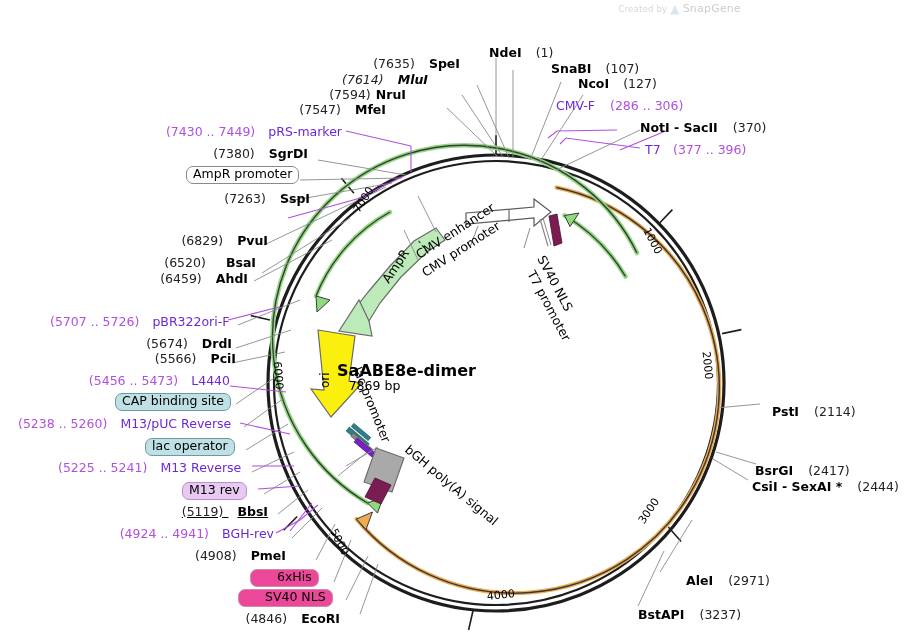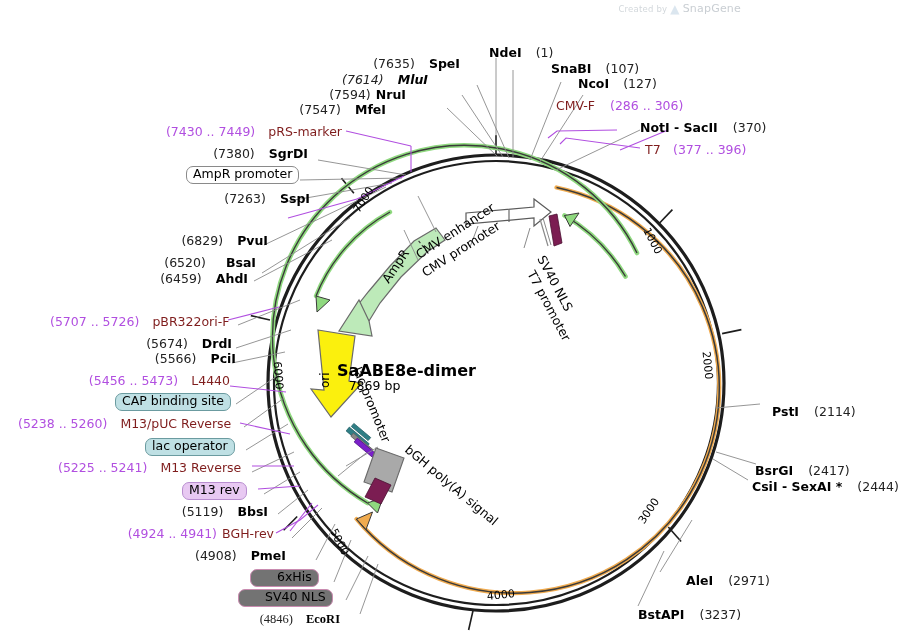--- a/index.html
+++ b/index.html
@@ -20,30 +20,30 @@
     letter-spacing:.2px;
   }
   .watermark .wm-created{font-size:8.5px;color:#d3d8dc;}
   .watermark .wm-name{font-size:11px;color:#c9ced3;font-weight:400;}
   .wm-logo{color:#dbe6ef;font-size:12px;line-height:1;}
 
   
   .lab{position:absolute;white-space:nowrap;line-height:1;}
   .enz{font-size:12.5px;font-weight:bold;color:#000;}
   .pos{font-size:12.5px;font-weight:normal;color:#222;}
-  .feat{font-size:12.5px;color:#7f1d1d;text-align:right;}
+  .feat{font-size:12.5px;color:#6d28d9;text-align:right;}
   .feat-pos{font-size:12.5px;color:#b14fe0;}
   .boxed{
     display:inline-block;
     font-size:12.5px;color:#000;
     border:1px solid #8a8a8a;border-radius:7px;
     padding:1px 6px 2px 6px;background:#ffffff;
   }
   .boxed.teal{background:#bfe0e4;border-color:#6b9ba0;}
-  .boxed.pink{background:#737373;border-color:#c98bb0;padding-left:26px;}
+  .boxed.pink{background:#ec4899;border-color:#c98bb0;padding-left:26px;}
   .boxed.violet{background:#e8c9f2;border-color:#b98fd0;}
   .ralign{text-align:right;}
 
   .center-title{
     position:absolute;width:100%;text-align:center;
     font-size:16px;font-weight:bold;color:#000;
   }
   .center-sub{
     position:absolute;width:100%;text-align:center;
     font-size:12.5px;color:#000;
@@ -324,39 +324,39 @@
   <div class="lab" style="left:145px;top:437px;">
     <span class="boxed teal">lac operator</span>
   </div>
   <div class="lab ralign" style="left:58px;top:459px;width:176px;">
     <span class="feat-pos">(5225 .. 5241)</span>
     <span class="feat" style="margin-left:8px">M13 Reverse</span>
   </div>
   <div class="lab" style="left:182px;top:481px;">
     <span class="boxed violet">M13 rev</span>
   </div>
-  <div class="lab ralign" style="left:140px;top:503px;width:128px;">
+  <div class="lab ralign" style="left:140px;top:503px;width:128px;text-decoration:underline;">
     <span class="pos">(5119)</span>
     <span class="enz" style="margin-left:9px">BbsI</span>
   </div>
   <div class="lab ralign" style="left:108px;top:525px;width:166px;">
     <span class="feat-pos">(4924 .. 4941)</span>
-    <span class="feat" style="">BGH-rev</span>
+    <span class="feat" style="margin-left:8px">BGH-rev</span>
   </div>
   <div class="lab ralign" style="left:158px;top:547px;width:128px;">
     <span class="pos">(4908)</span>
     <span class="enz" style="margin-left:9px">PmeI</span>
   </div>
   <div class="lab" style="left:250px;top:568px;">
     <span class="boxed pink">6xHis</span>
   </div>
   <div class="lab" style="left:238px;top:588px;">
     <span class="boxed pink">SV40 NLS</span>
   </div>
-  <div class="lab ralign" style="left:212px;top:610px;width:128px;font-family:Liberation Serif, serif;">
+  <div class="lab ralign" style="left:212px;top:610px;width:128px;">
     <span class="pos">(4846)</span>
     <span class="enz" style="margin-left:9px">EcoRI</span>
   </div>
 
   <div class="lab" style="left:772px;top:403px;">
     <span class="enz">PstI</span>
     <span class="pos" style="margin-left:10px">(2114)</span>
   </div>
   <div class="lab" style="left:755px;top:462px;">
     <span class="enz">BsrGI</span>

